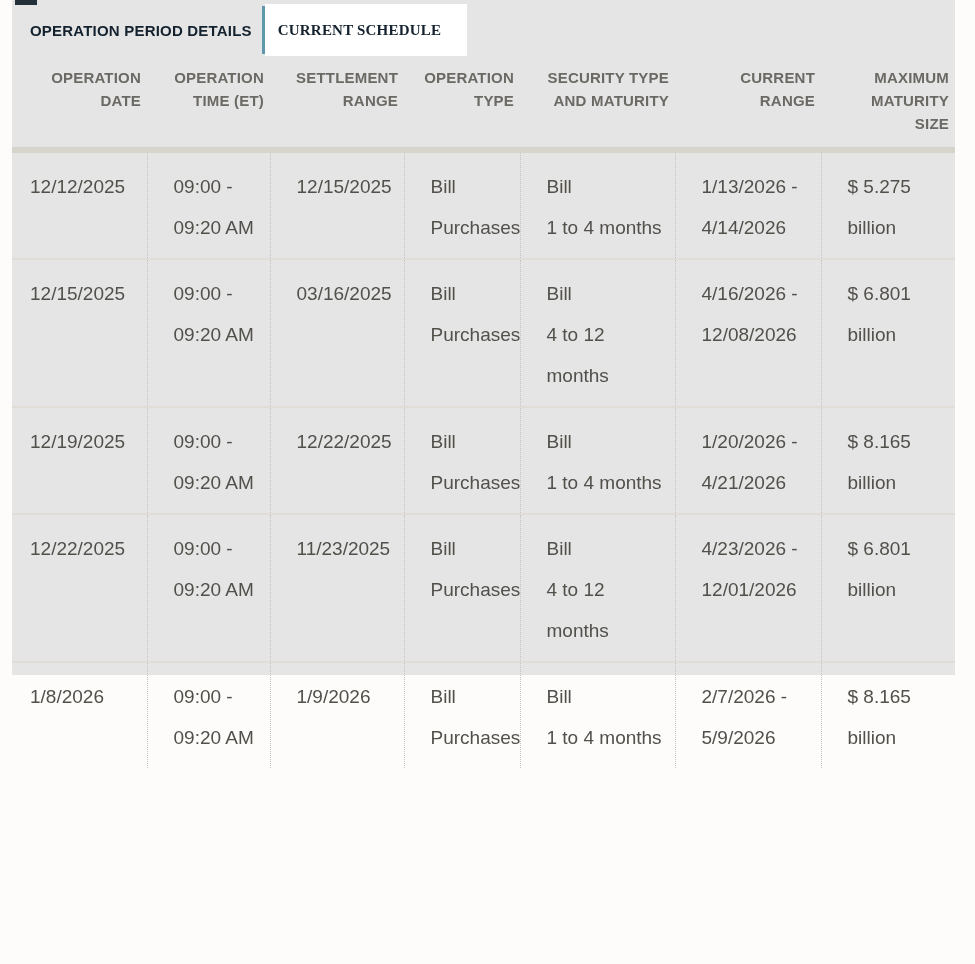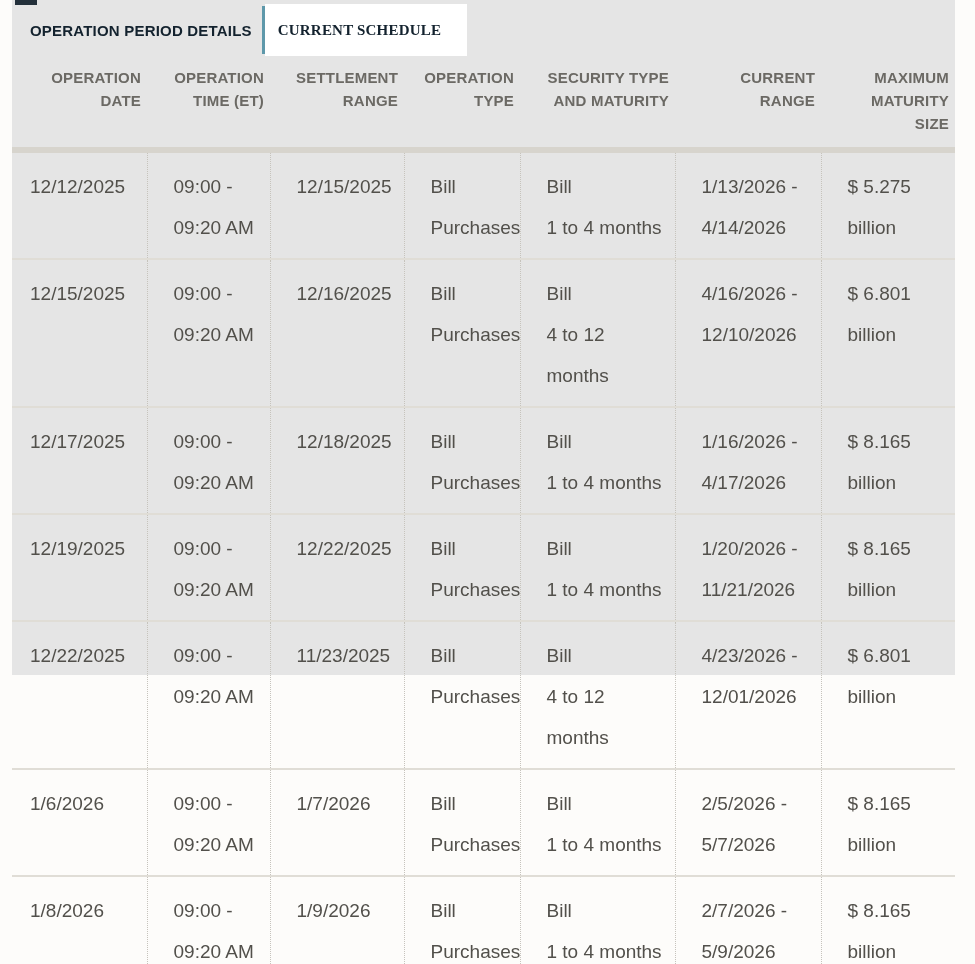--- a/index.html
+++ b/index.html
@@ -96,86 +96,58 @@
 1 to 4 months</td>
         <td>1/13/2026 -
 4/14/2026</td>
         <td>$ 5.275
 billion</td>
       </tr>
       <tr>
         <td>12/15/2025</td>
         <td>09:00 -
 09:20 AM</td>
-        <td>12/16/2025</td>
+        <td>03/16/2025</td>
         <td>Bill
 Purchases</td>
         <td>Bill
 4 to 12
 months</td>
         <td>4/16/2026 -
-12/10/2026</td>
+12/08/2026</td>
         <td>$ 6.801
-billion</td>
-      </tr>
-      <tr>
-        <td>12/17/2025</td>
-        <td>09:00 -
-09:20 AM</td>
-        <td>12/18/2025</td>
-        <td>Bill
-Purchases</td>
-        <td>Bill
-1 to 4 months</td>
-        <td>1/16/2026 -
-4/17/2026</td>
-        <td>$ 8.165
 billion</td>
       </tr>
       <tr>
         <td>12/19/2025</td>
         <td>09:00 -
 09:20 AM</td>
         <td>12/22/2025</td>
         <td>Bill
 Purchases</td>
         <td>Bill
 1 to 4 months</td>
         <td>1/20/2026 -
-11/21/2026</td>
+4/21/2026</td>
         <td>$ 8.165
 billion</td>
       </tr>
       <tr>
         <td>12/22/2025</td>
         <td>09:00 -
 09:20 AM</td>
         <td>11/23/2025</td>
         <td>Bill
 Purchases</td>
         <td>Bill
 4 to 12
 months</td>
         <td>4/23/2026 -
 12/01/2026</td>
         <td>$ 6.801
-billion</td>
-      </tr>
-      <tr>
-        <td>1/6/2026</td>
-        <td>09:00 -
-09:20 AM</td>
-        <td>1/7/2026</td>
-        <td>Bill
-Purchases</td>
-        <td>Bill
-1 to 4 months</td>
-        <td>2/5/2026 -
-5/7/2026</td>
-        <td>$ 8.165
 billion</td>
       </tr>
       <tr>
         <td>1/8/2026</td>
         <td>09:00 -
 09:20 AM</td>
         <td>1/9/2026</td>
         <td>Bill
 Purchases</td>
         <td>Bill

